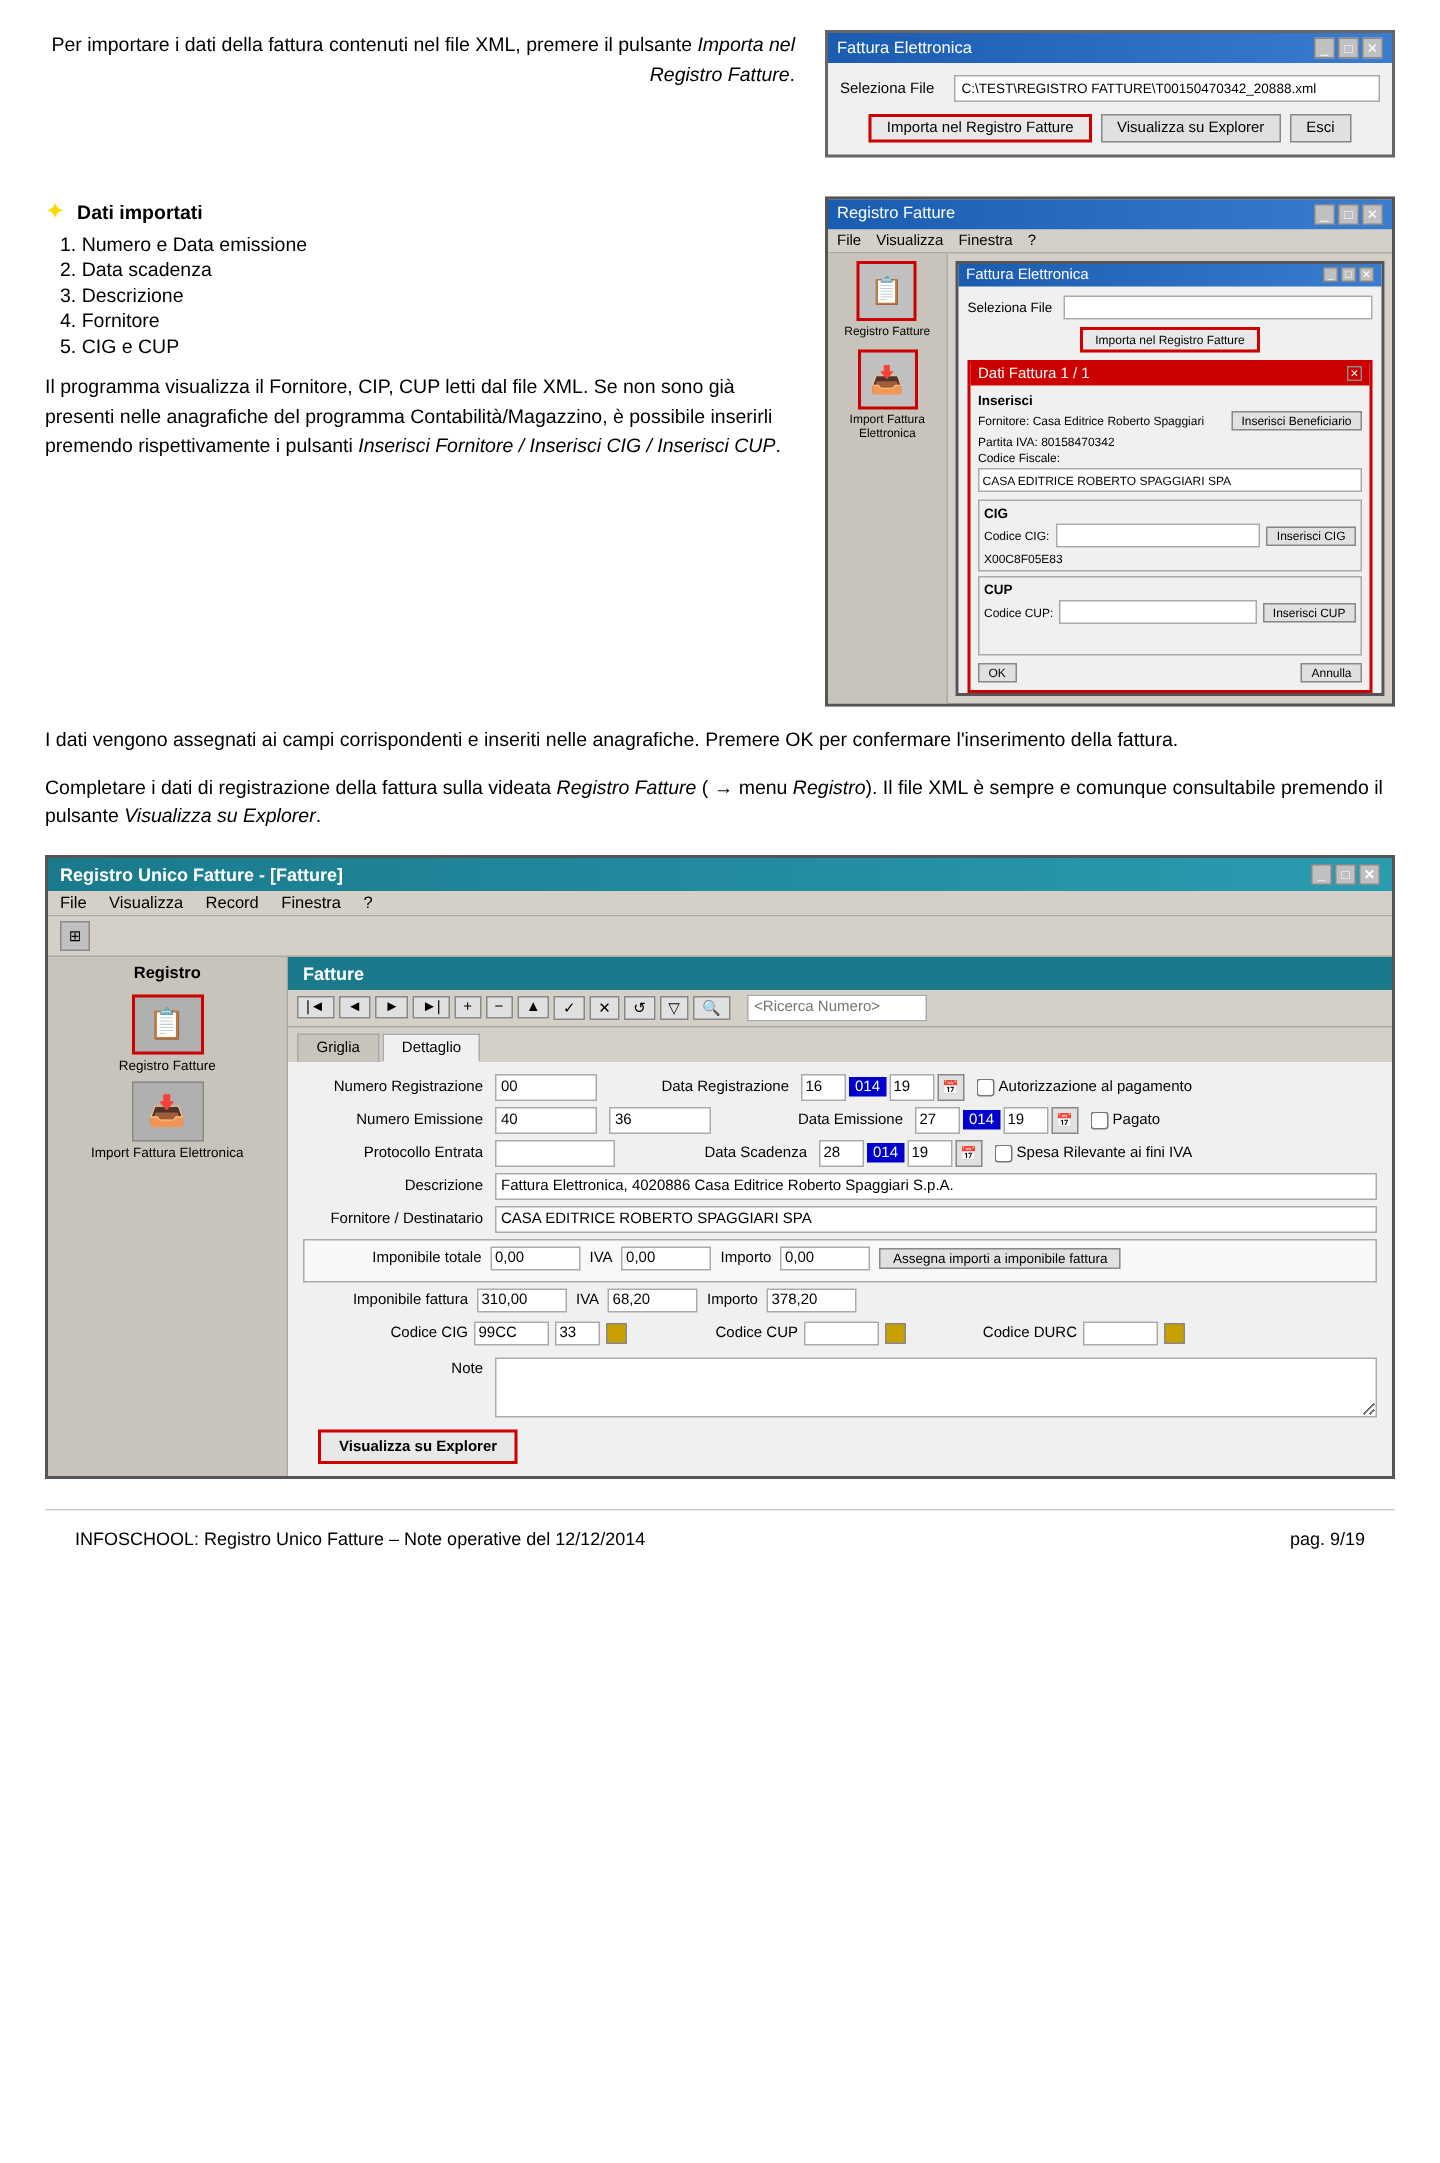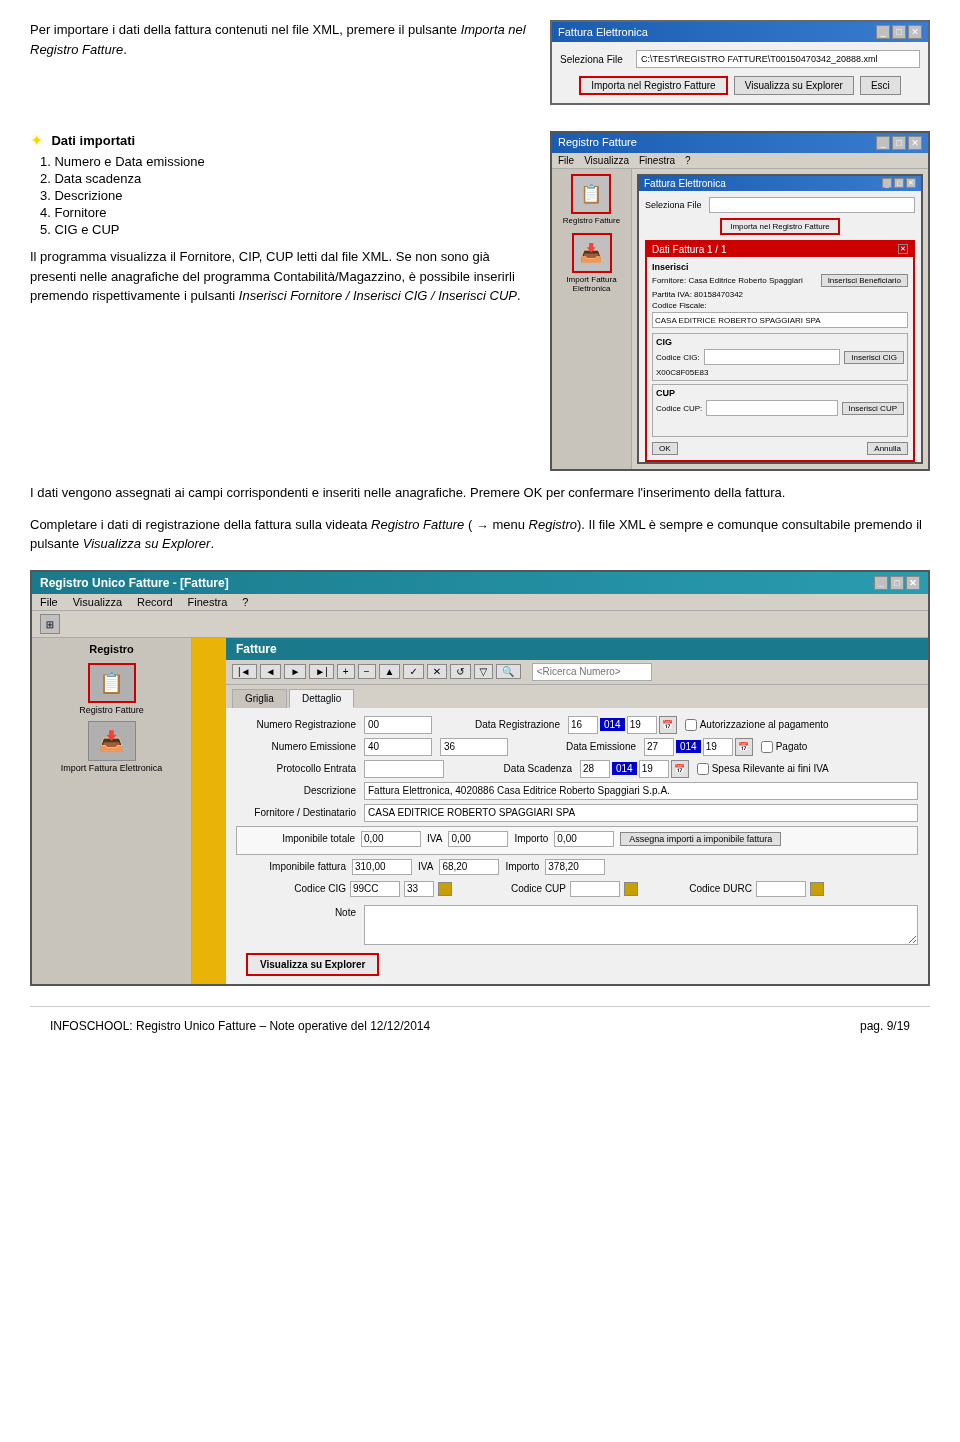--- a/index.html
+++ b/index.html
@@ -30,20 +30,21 @@
     .top-section {
       display: flex;
       gap: 20px;
       margin-bottom: 18px;
     }
 
     .top-left {
       flex: 1;
       font-size: 13px;
       line-height: 1.6;
+      text-align: right;
     }
 
     .top-right {
       width: 380px;
       flex-shrink: 0;
     }
 
     
     .dialog-box {
       border: 2px solid #666;
@@ -383,22 +384,21 @@
       font-size: 20px;
     }
     .sidebar-icon-label {
       font-size: 9px;
       text-align: center;
       margin-top: 2px;
     }
 
     .app-main {
       flex: 1;
-      background: #eab308;
-      padding-left: 34px;
+      background: #0ea5e9;
     }
     .fatture-header {
       background: #1a7a8c;
       color: #fff;
       padding: 4px 10px;
       font-size: 12px;
       font-weight: bold;
     }
 
     

